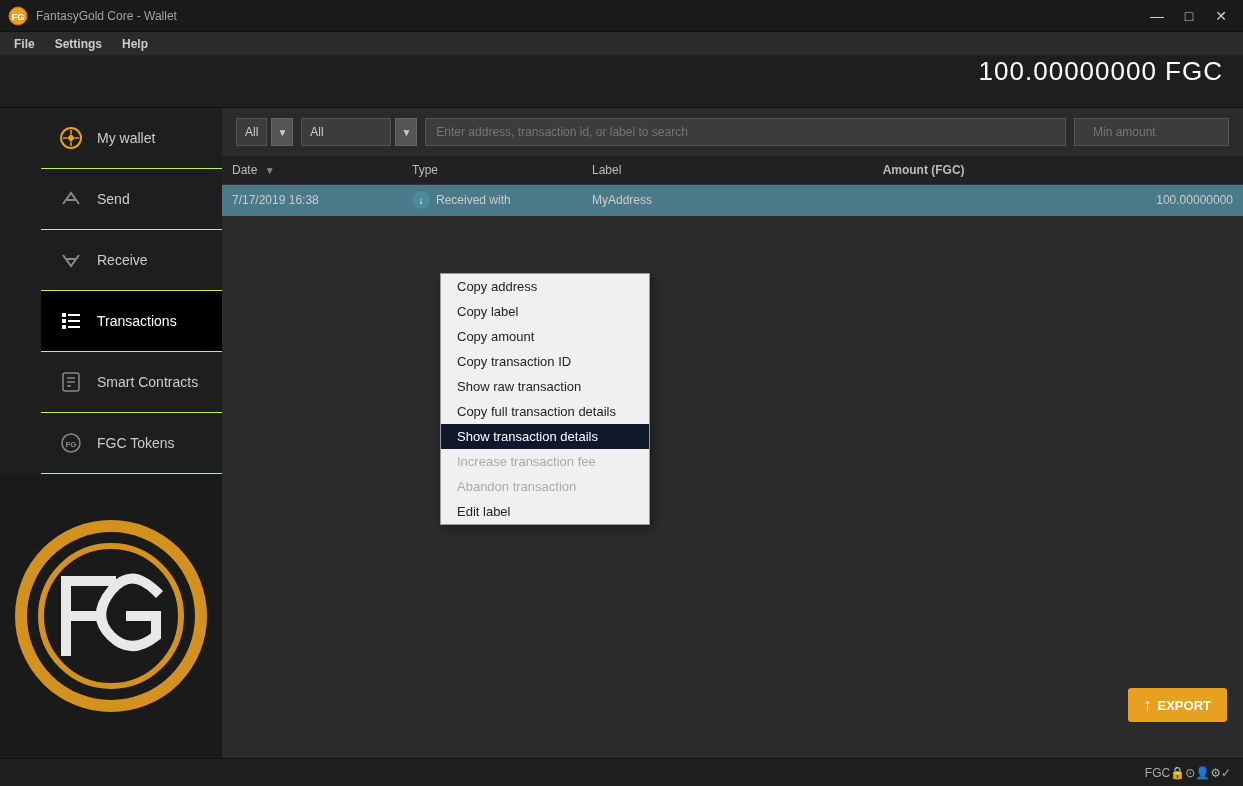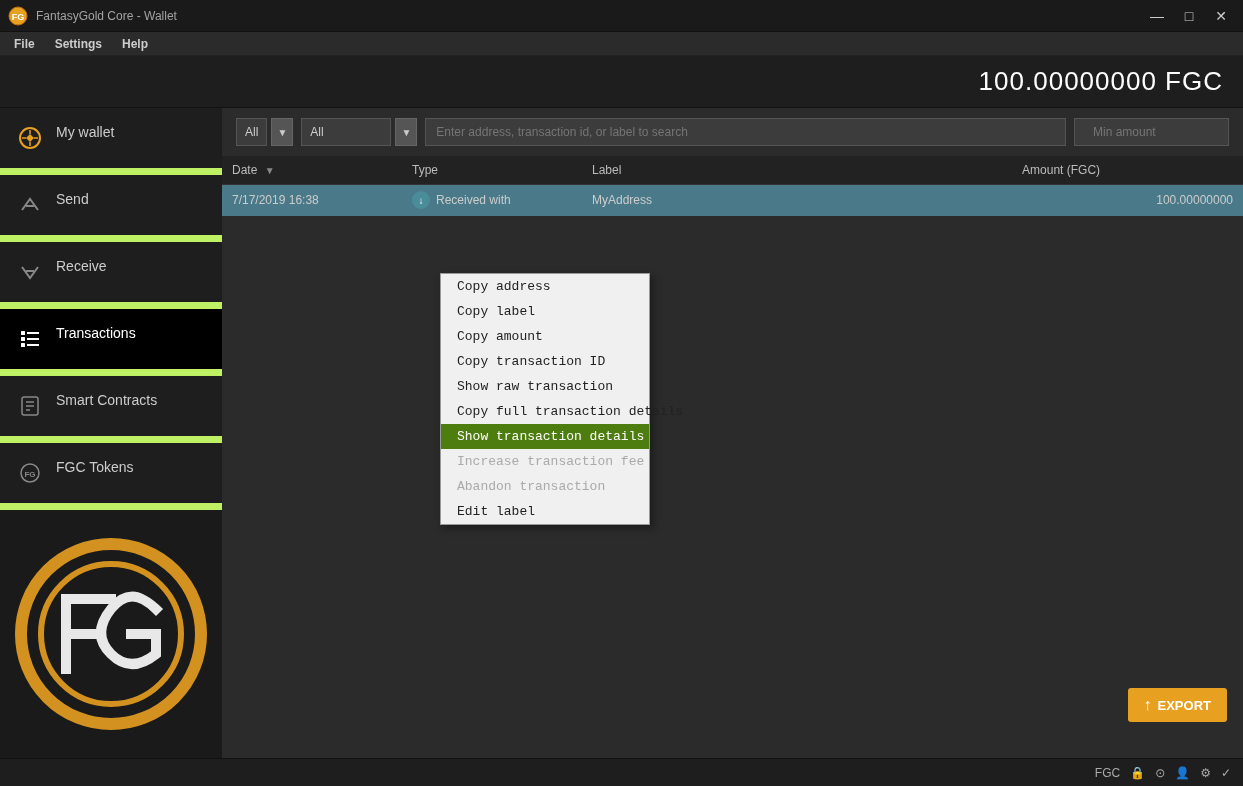--- a/index.html
+++ b/index.html
@@ -68,21 +68,21 @@
       padding: 2px 10px;
       cursor: pointer;
       font-weight: bold;
     }
 
     
     #balance-bar {
       height: 52px;
       background: #1e1e1e;
       display: flex;
-      align-items: center;
+      align-items: flex-start;
       justify-content: flex-end;
       padding: 0 20px;
       border-bottom: 1px solid #111;
     }
     #balance-amount {
       color: #ffffff;
       font-size: 26px;
       font-weight: 300;
       letter-spacing: 1px;
     }
@@ -96,26 +96,28 @@
     
     #sidebar {
       width: 222px;
       background: #1e1e1e;
       display: flex;
       flex-direction: column;
       position: relative;
     }
     .sidebar-item {
       display: flex;
+      align-items: center;
       gap: 12px;
       padding: 16px 16px;
       color: #ccc;
       font-size: 14px;
       cursor: pointer;
-      border-bottom: 7px solid #bef264;
+      border-bottom: 1px solid #bef264;
+      margin-left: 41px;
     }
     .sidebar-item.active {
       background: #000000;
       color: #fff;
     }
     .sidebar-icon {
       width: 28px;
       height: 28px;
       display: flex;
       align-items: center;
@@ -218,21 +220,22 @@
     }
     #tx-table thead th {
       color: #bbb;
       font-size: 12px;
       font-weight: 500;
       text-align: left;
       padding: 4px 10px;
       border-bottom: 1px solid #333;
     }
     #tx-table thead th.amount-col {
-      text-align: center;
+      text-align: left;
+      font-weight: bold;
     }
     .sort-arrow {
       color: #888;
       font-size: 10px;
       margin-left: 4px;
     }
     #tx-table tbody tr {
       height: 32px;
     }
     #tx-table tbody tr.selected {
@@ -264,46 +267,44 @@
     #context-menu {
       position: absolute;
       top: 165px;
       left: 440px;
       width: 210px;
       background: #f0f0f0;
       border: 1px solid #999;
       box-shadow: 3px 3px 8px rgba(0,0,0,0.4);
       z-index: 1000;
       font-size: 13px;
-      font-family: Liberation Mono, monospace;
     }
     .ctx-item {
       padding: 5px 16px;
       color: #222;
       cursor: pointer;
       white-space: nowrap;
     }
     .ctx-item.highlighted {
-      background: #4d7c0f;
+      background: #0f172a;
       color: white;
     }
     .ctx-item.disabled {
       color: #aaa;
       cursor: default;
     }
 
     
     #statusbar {
       height: 28px;
       background: #1e1e1e;
       display: flex;
       align-items: center;
       justify-content: flex-end;
       padding: 0 12px;
-      gap: 10px;
       border-top: 1px solid #111;
     }
     .status-item {
       color: #aaa;
       font-size: 12px;
       display: flex;
       align-items: center;
       gap: 4px;
     }
 

